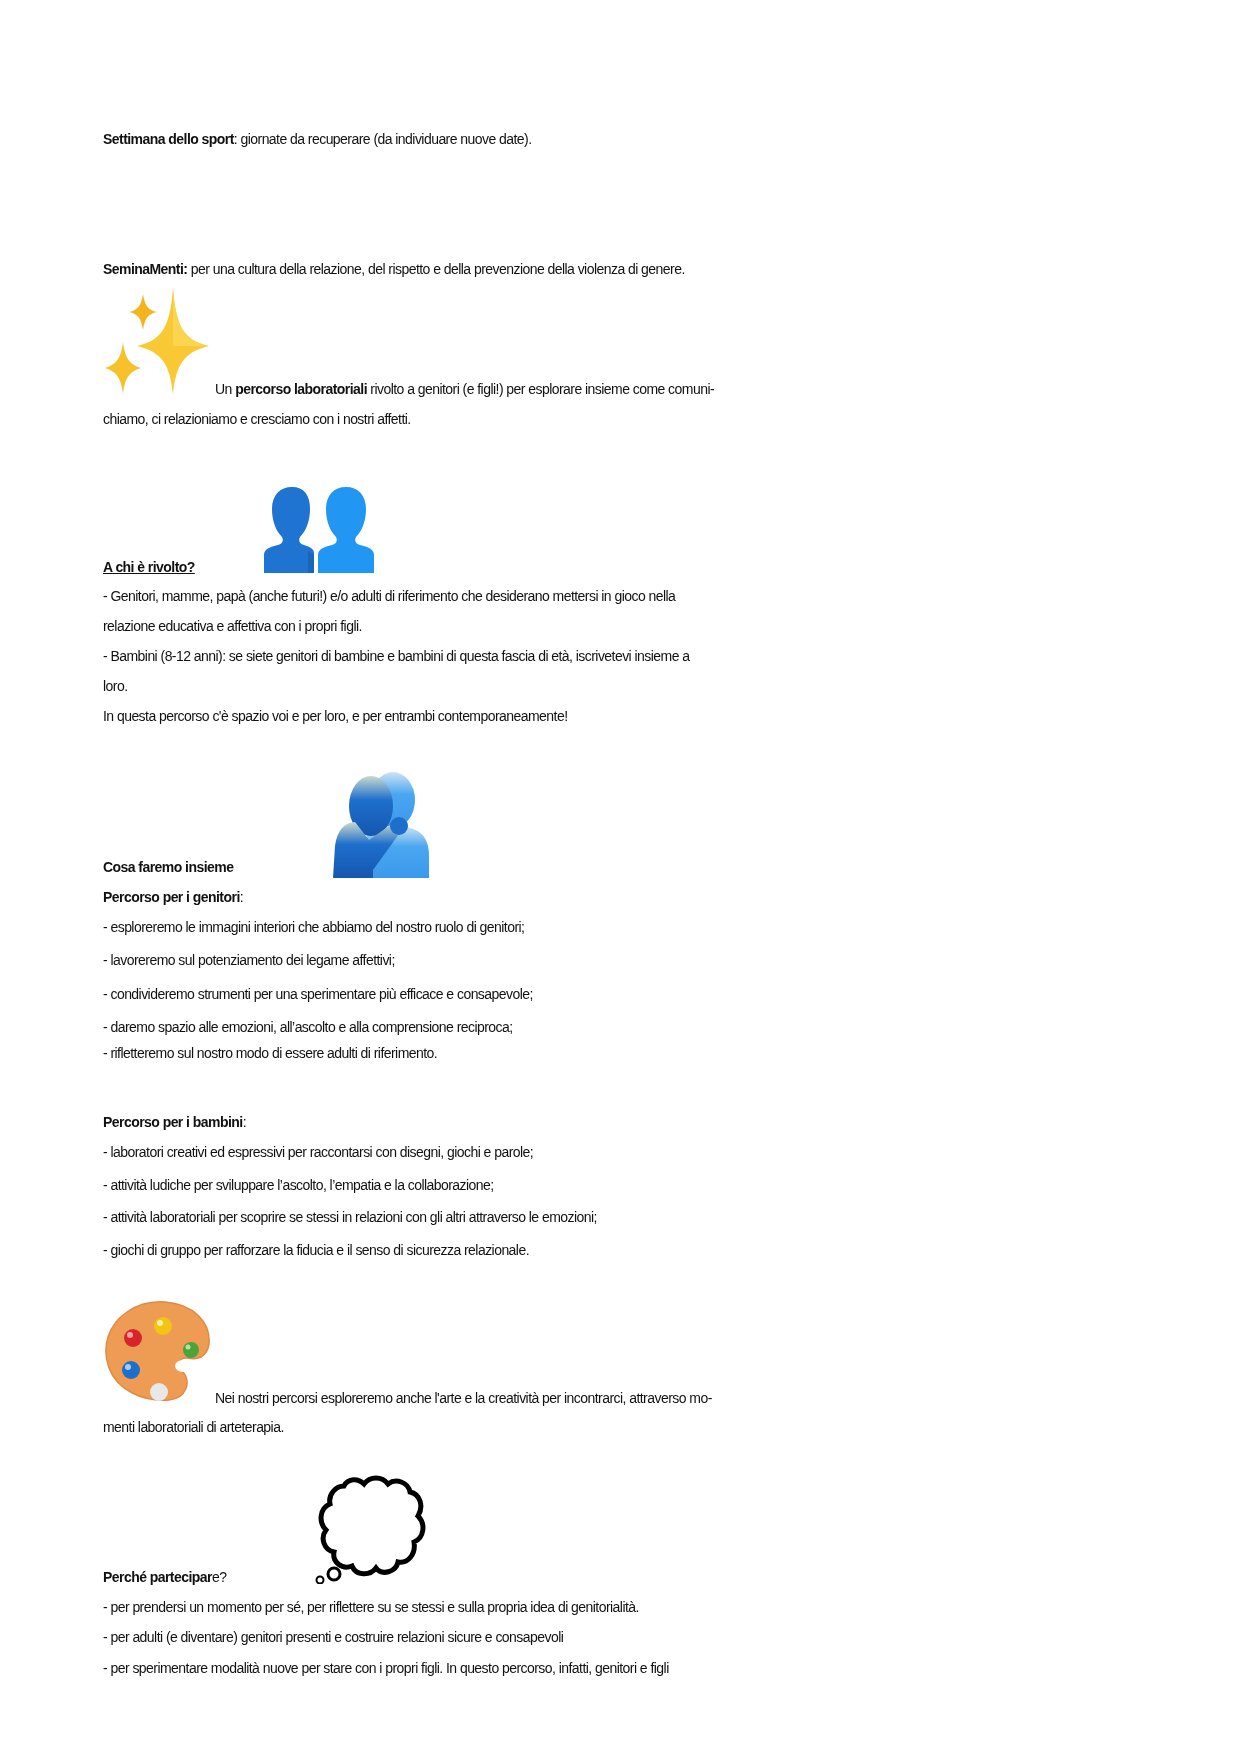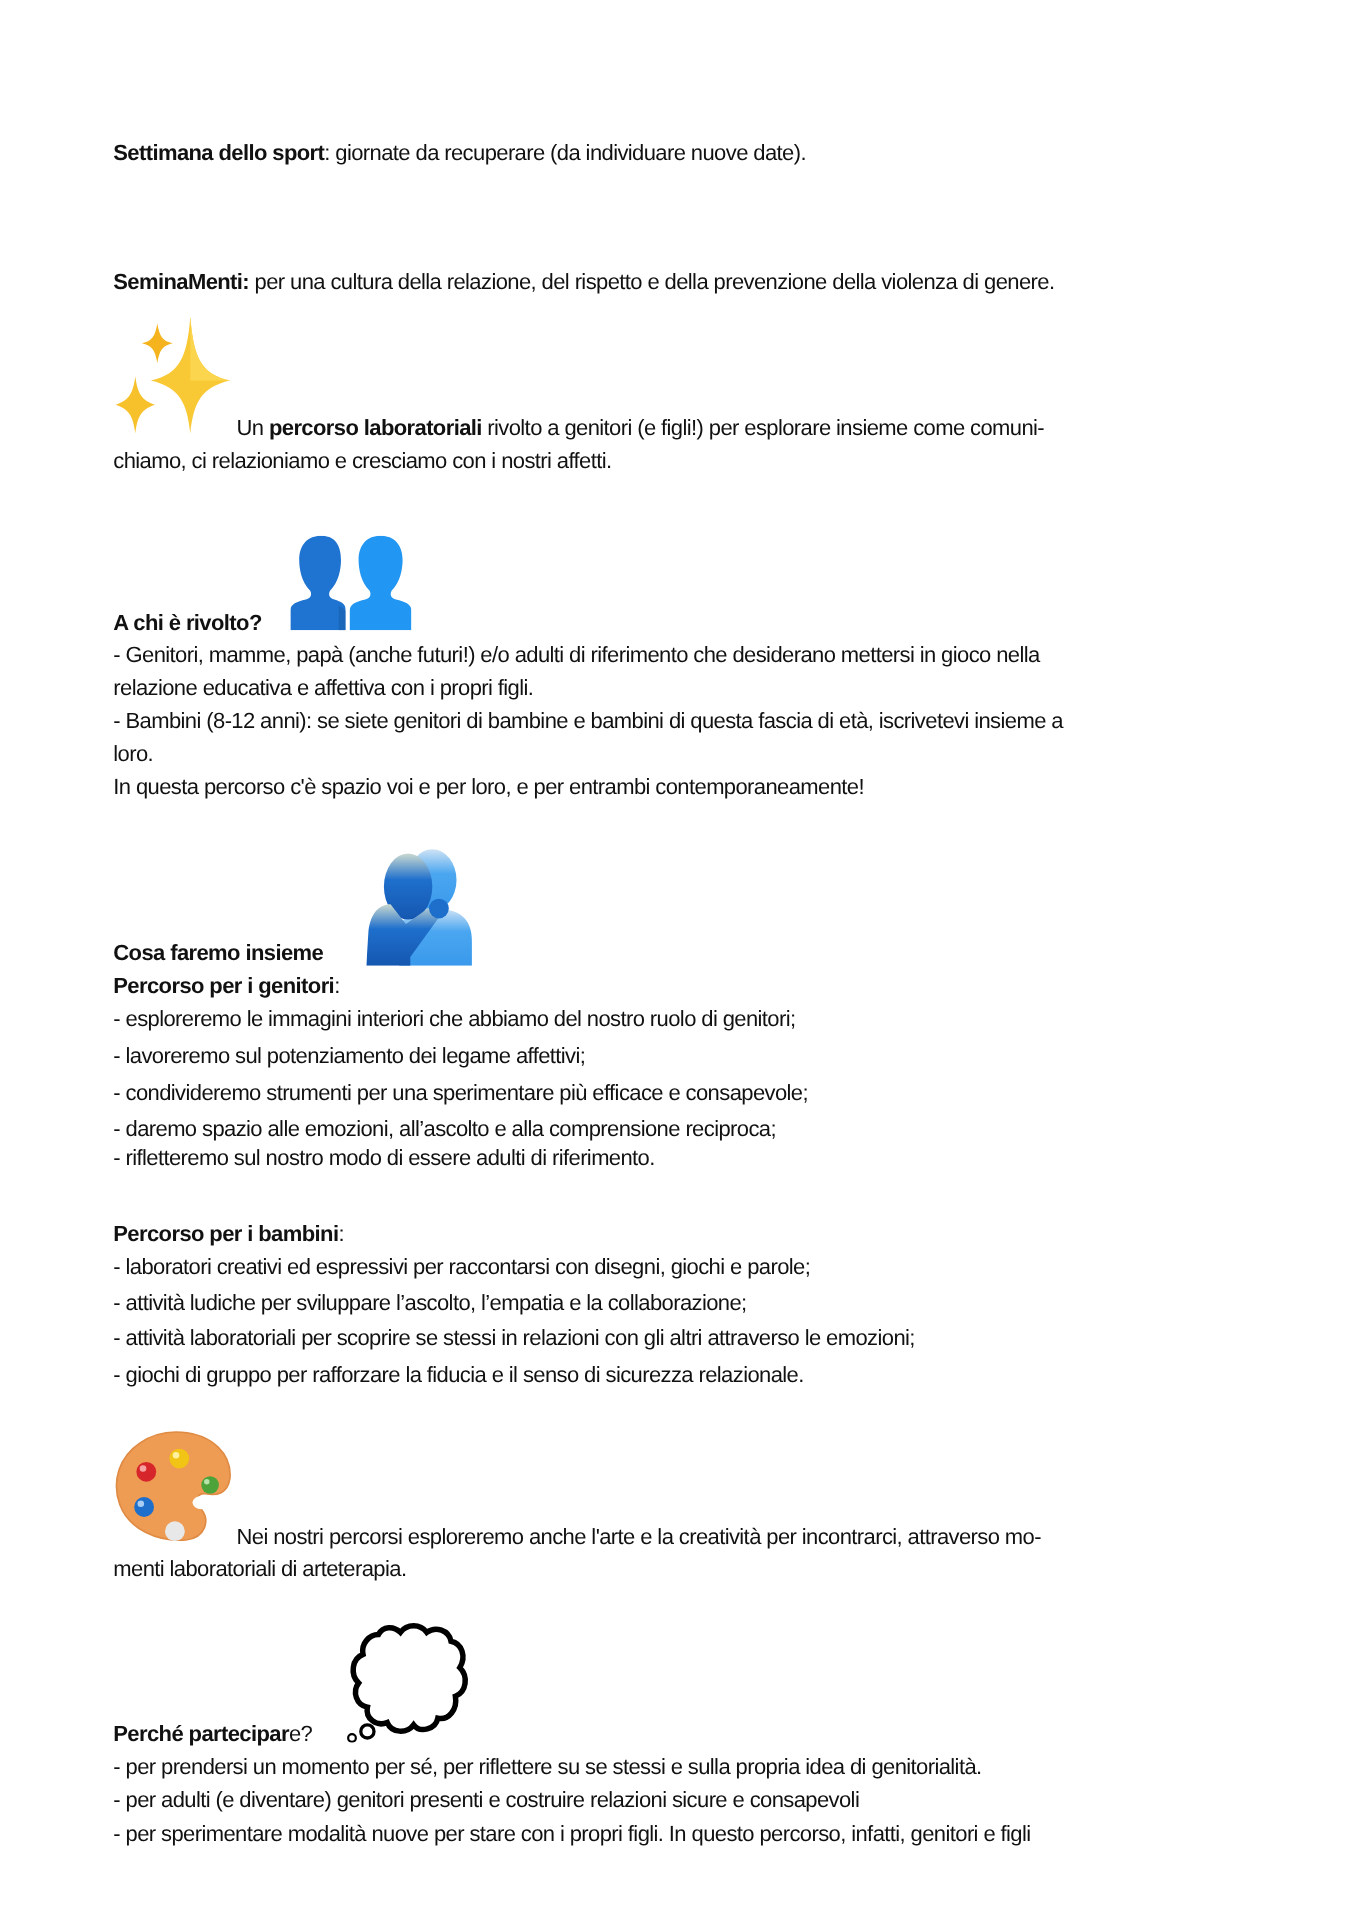--- a/index.html
+++ b/index.html
@@ -1,46 +1,46 @@
 <!DOCTYPE html>
 <html><head>
 <meta charset="utf-8">
 <style>
   html, body { margin: 0; padding: 0; background: #ffffff; }
   body { width: 1241px; height: 1755px; position: relative; overflow: hidden;
          font-family: "Liberation Sans", sans-serif; color: #111111; }
-  .line { position: absolute; left: 103px; font-size: 20px; white-space: nowrap;
+  .line { position: absolute; left: 103px; font-size: 14px; white-space: nowrap;
           letter-spacing: -0.55px; line-height: 26px; }
   .b { font-weight: bold; }
   .icon { position: absolute; }
 </style>
 </head>
 <body>
 
 <div class="line" style="top:126px;">
   <span class="b">Settimana dello sport</span><span>: giornate da recuperare (da individuare nuove date).</span>
 </div>
 
-<div class="line" style="top:244px;">
+<div class="line" style="top:256px;">
   <span class="b">SeminaMenti:</span><span> per una cultura della relazione, del rispetto e della prevenzione della violenza di genere.</span>
 </div>
 
 <svg class="icon" style="left:103px; top:288px;" width="110" height="106" viewBox="0 0 110 106">
   <path d="M40 6 C42 18 45 22 54 24 C45 26 42 30 40 42 C38 30 35 26 26 24 C35 22 38 18 40 6 Z" fill="#F5B41E"></path>
   <path d="M70 0 C73 38 80 52 106 58 C80 64 73 78 70 106 C67 78 60 64 34 58 C60 52 67 38 70 0 Z" fill="#F9C935"></path>
   <path d="M70 0 C73 38 80 52 106 58 L70 58 Z" fill="#FBD54E"></path>
   <path d="M20 54 C22 70 26 76 38 80 C26 84 22 90 20 106 C18 90 14 84 2 80 C14 76 18 70 20 54 Z" fill="#F7C12B"></path>
 </svg>
 
 <div class="line" style="top:376px; left:215px;">
   <span>Un </span><span class="b">percorso laboratoriali</span><span> rivolto a genitori (e figli!) per esplorare insieme come comuni-</span>
 </div>
 <div class="line" style="top:406px;">chiamo, ci relazioniamo e cresciamo con i nostri affetti.</div>
 
-<div class="line b" style="top:554px;">A chi è rivolto?</div>
+<div class="line b" style="top:554px;text-decoration:underline;">A chi è rivolto?</div>
 <svg class="icon" style="left:264px; top:487px;" width="110" height="86" viewBox="0 0 110 86">
   <path d="M50 86 L50 66 C50 62 46 60 40 58 C36 57 34 54 36 50 C44 42 46 30 46 22 C46 8 40 0 28 0 C16 0 8 8 8 22 C8 30 10 42 18 50 C20 54 18 57 14 58 C6 60 0 62 0 68 L0 86 Z" fill="#1E74D0"></path>
   <path d="M110 86 L110 68 C110 62 104 60 96 58 C92 57 90 54 92 50 C100 42 102 30 102 22 C102 8 94 0 82 0 C70 0 62 8 62 22 C62 30 64 42 72 50 C74 54 72 57 68 58 C60 60 54 62 54 68 L54 86 Z" fill="#2196F3"></path>
   <path d="M44 86 L50 86 L50 68 C48 66 46 65 44 64 Z" fill="#1A66BA"></path>
 </svg>
 
 <div class="line" style="top:583px;">- Genitori, mamme, papà (anche futuri!) e/o adulti di riferimento che desiderano mettersi in gioco nella</div>
 <div class="line" style="top:613px;">relazione educativa e affettiva con i propri figli.</div>
 <div class="line" style="top:643px;">- Bambini (8-12 anni): se siete genitori di bambine e bambini di questa fascia di età, iscrivetevi insieme a</div>
 <div class="line" style="top:673px;">loro.</div>

